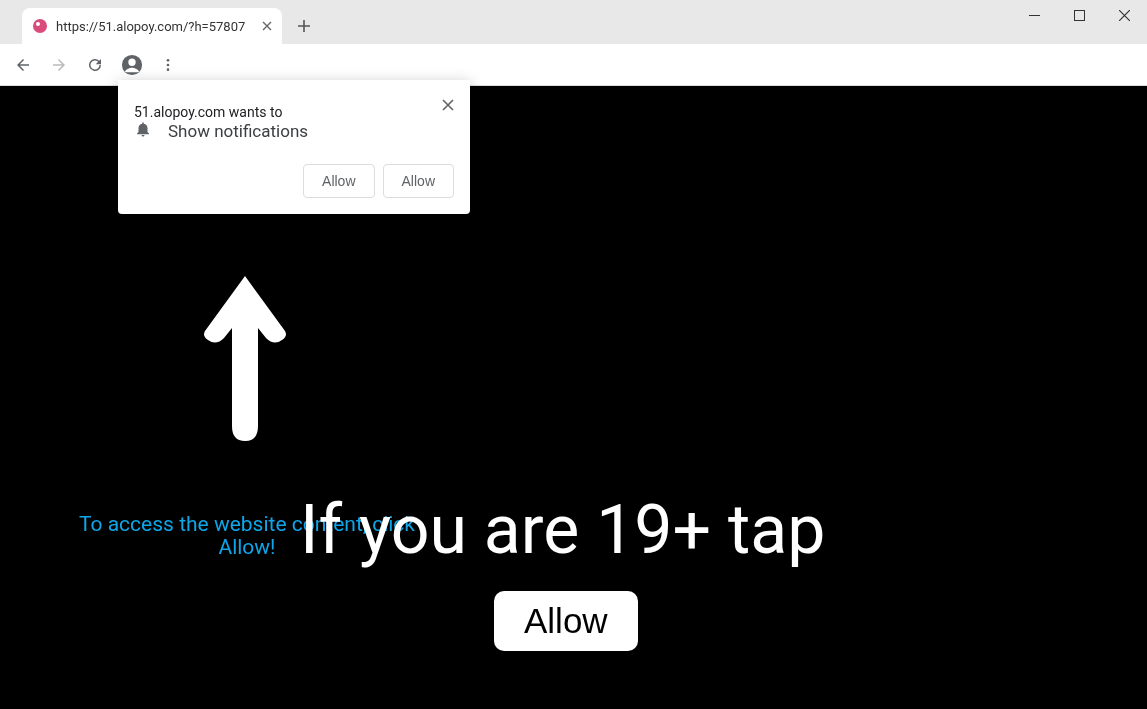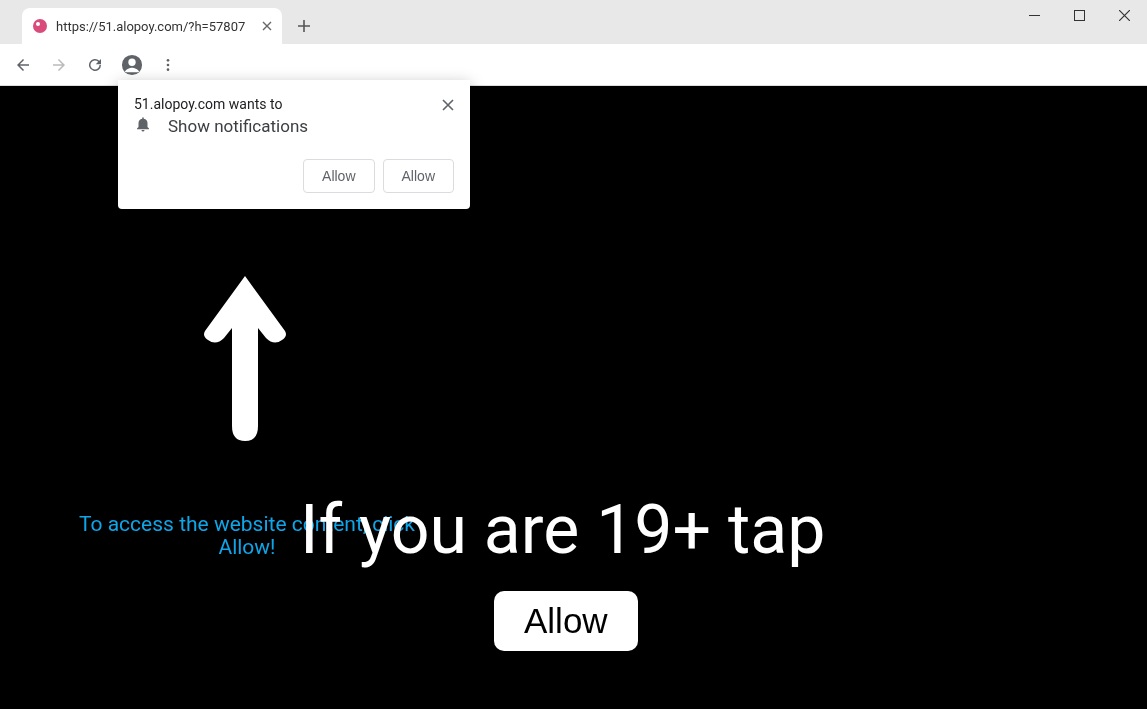--- a/index.html
+++ b/index.html
@@ -190,20 +190,21 @@
       z-index: 100;
     }
     .perm-header {
       display: flex;
       justify-content: space-between;
       align-items: flex-start;
     }
     .perm-title {
       font-size: 14px;
       color: #202124;
+      margin-top: 8px;
     }
     .perm-close {
       color: #5f6368;
       font-size: 16px;
       cursor: pointer;
     }
     .perm-row {
       display: flex;
       align-items: center;
       gap: 16px;

